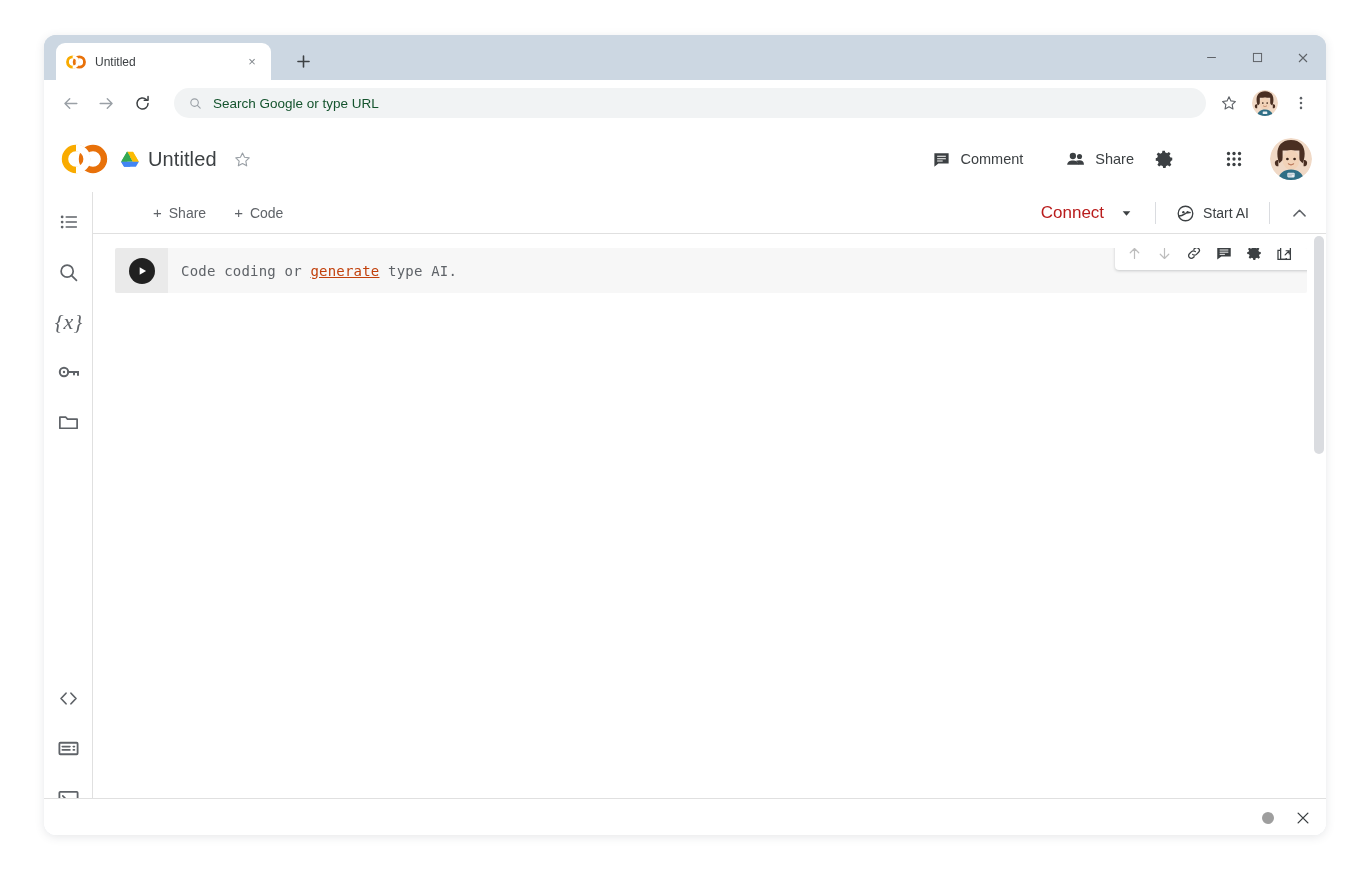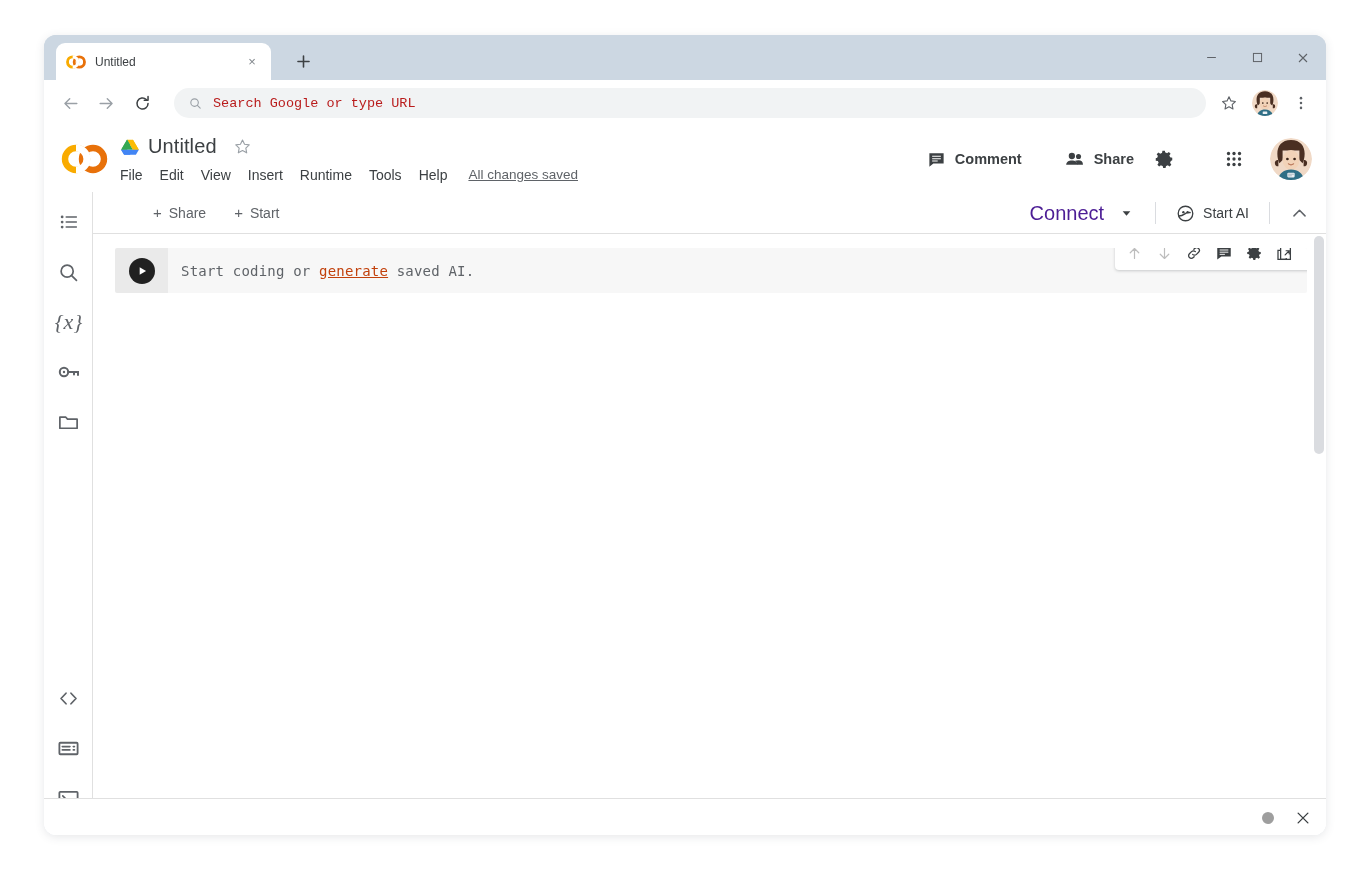--- a/index.html
+++ b/index.html
@@ -84,21 +84,21 @@
   #omnibox {
     flex: 1 1 auto;
     height: 30px;
     margin: 0 8px 0 12px;
     background: #f1f3f4;
     border-radius: 15px;
     display: flex; align-items: center;
     padding: 0 14px;
   }
   #omnibox .ob-icon { margin-right: 10px; display: flex; color: #9aa0a6; }
-  #omnibox .ob-text { font-size: 13.5px; color: #b91c1c; font-family: Liberation Mono, monospace; }
+  #omnibox .ob-text { font-size: 13.5px; color: #14532d; }
   #star-btn, #menu-btn {
     width: 30px; height: 30px; flex: 0 0 30px;
     display: flex; align-items: center; justify-content: center;
     color: #5f6368;
   }
   #avatar-browser {
     width: 26px; height: 26px; flex: 0 0 26px;
     margin: 0 8px;
     border-radius: 50%;
     overflow: hidden;
@@ -142,21 +142,20 @@
     right: 14px; top: 0;
     height: 66px;
     display: flex; align-items: center;
   }
   .hdr-btn {
     display: flex; align-items: center;
     height: 36px; padding: 0 10px;
     border-radius: 18px;
     color: #3c4043;
     font-size: 14.5px;
-    font-weight: bold;
   }
   .hdr-btn .hb-icon { display: flex; margin-right: 9px; }
   #settings-btn, #apps-btn {
     width: 40px; height: 40px;
     display: flex; align-items: center; justify-content: center;
     color: #3c4043;
   }
   #apps-btn { margin-left: 30px; }
   #avatar-colab {
     width: 42px; height: 42px;
@@ -181,21 +180,21 @@
     border-radius: 4px;
   }
   .add-btn .plus { margin-right: 7px; font-size: 15px; line-height: 1; }
   #toolbar-right {
     position: absolute; right: 10px; top: 0;
     height: 42px;
     display: flex; align-items: center;
   }
   #connect-btn {
     display: flex; align-items: center;
-    font-size: 20px; color: #4c1d95;
+    font-size: 17px; color: #b91c1c;
     padding: 6px 10px;
     border-radius: 4px;
     justify-content: center;
   }
   #connect-btn .caret { margin-left: 16px; display: flex; }
   .tb-divider { width: 1px; height: 22px; background: #dadce0; margin: 0 12px; }
   #colab-ai-btn {
     display: flex; align-items: center;
     font-size: 14px; color: #3c4043;
     padding: 6px 8px; border-radius: 4px;
@@ -450,30 +449,20 @@
             </svg>
           </span>
           <span id="doc-title">Untitled</span>
           <span id="star-doc">
             <svg viewBox="0 0 24 24" width="19" height="19">
               <path d="M12 3.8l2.6 5.4 5.9.8-4.3 4.1 1.1 5.9-5.3-2.9-5.3 2.9 1.1-5.9L3.5 10l5.9-.8z" fill="none" stroke="#9aa0a6" stroke-width="1.4" stroke-linejoin="round"></path>
             </svg>
           </span>
         </div>
 
-        <div id="menubar">
-          <span class="menu-item">File</span>
-          <span class="menu-item">Edit</span>
-          <span class="menu-item">View</span>
-          <span class="menu-item">Insert</span>
-          <span class="menu-item">Runtime</span>
-          <span class="menu-item">Tools</span>
-          <span class="menu-item">Help</span>
-          <span id="save-status">All changes saved</span>
-        </div>
       </div>
 
       <div id="header-right">
         <div class="hdr-btn">
           <span class="hb-icon">
             <svg viewBox="0 0 24 24" width="19" height="19">
               <path d="M3 4h18v13H8l-5 4z" fill="#3c4043"></path>
               <path d="M6.5 8h11M6.5 11h11M6.5 14h7" stroke="#ffffff" stroke-width="1.3"></path>
             </svg>
           </span>
@@ -532,21 +521,21 @@
       </div>
     </div>
 
     <div id="colab-toolbar">
       <div class="add-btn">
         <span class="plus">+</span>
         <span>Share</span>
       </div>
       <div class="add-btn">
         <span class="plus">+</span>
-        <span>Start</span>
+        <span>Code</span>
       </div>
 
       <div id="toolbar-right">
         <div id="connect-btn">
           <span>Connect</span>
           <span class="caret">
             <svg viewBox="0 0 24 24" width="13" height="13">
               <path d="M5 8l7 8 7-8z" fill="#3c4043"></path>
             </svg>
           </span>
@@ -641,21 +630,21 @@
       <div id="cell">
         <div id="cell-gutter">
           <div id="run-btn">
             <svg viewBox="0 0 24 24" width="14" height="14">
               <path d="M8 5.5l11 6.5-11 6.5z" fill="#ffffff"></path>
             </svg>
           </div>
         </div>
         <div id="cell-body">
           <div id="cell-placeholder">
-            <span>Start coding or </span><span class="gen-link">generate</span><span> saved AI.</span>
+            <span>Code coding or </span><span class="gen-link">generate</span><span> type AI.</span>
           </div>
         </div>
 
         <div id="cell-toolbar">
           <div class="ct-btn dim">
             <svg viewBox="0 0 24 24" width="17" height="17">
               <path d="M12 19V5M6 11l6-6 6 6" fill="none" stroke="currentColor" stroke-width="1.7" stroke-linecap="round" stroke-linejoin="round"></path>
             </svg>
           </div>
           <div class="ct-btn dim">

